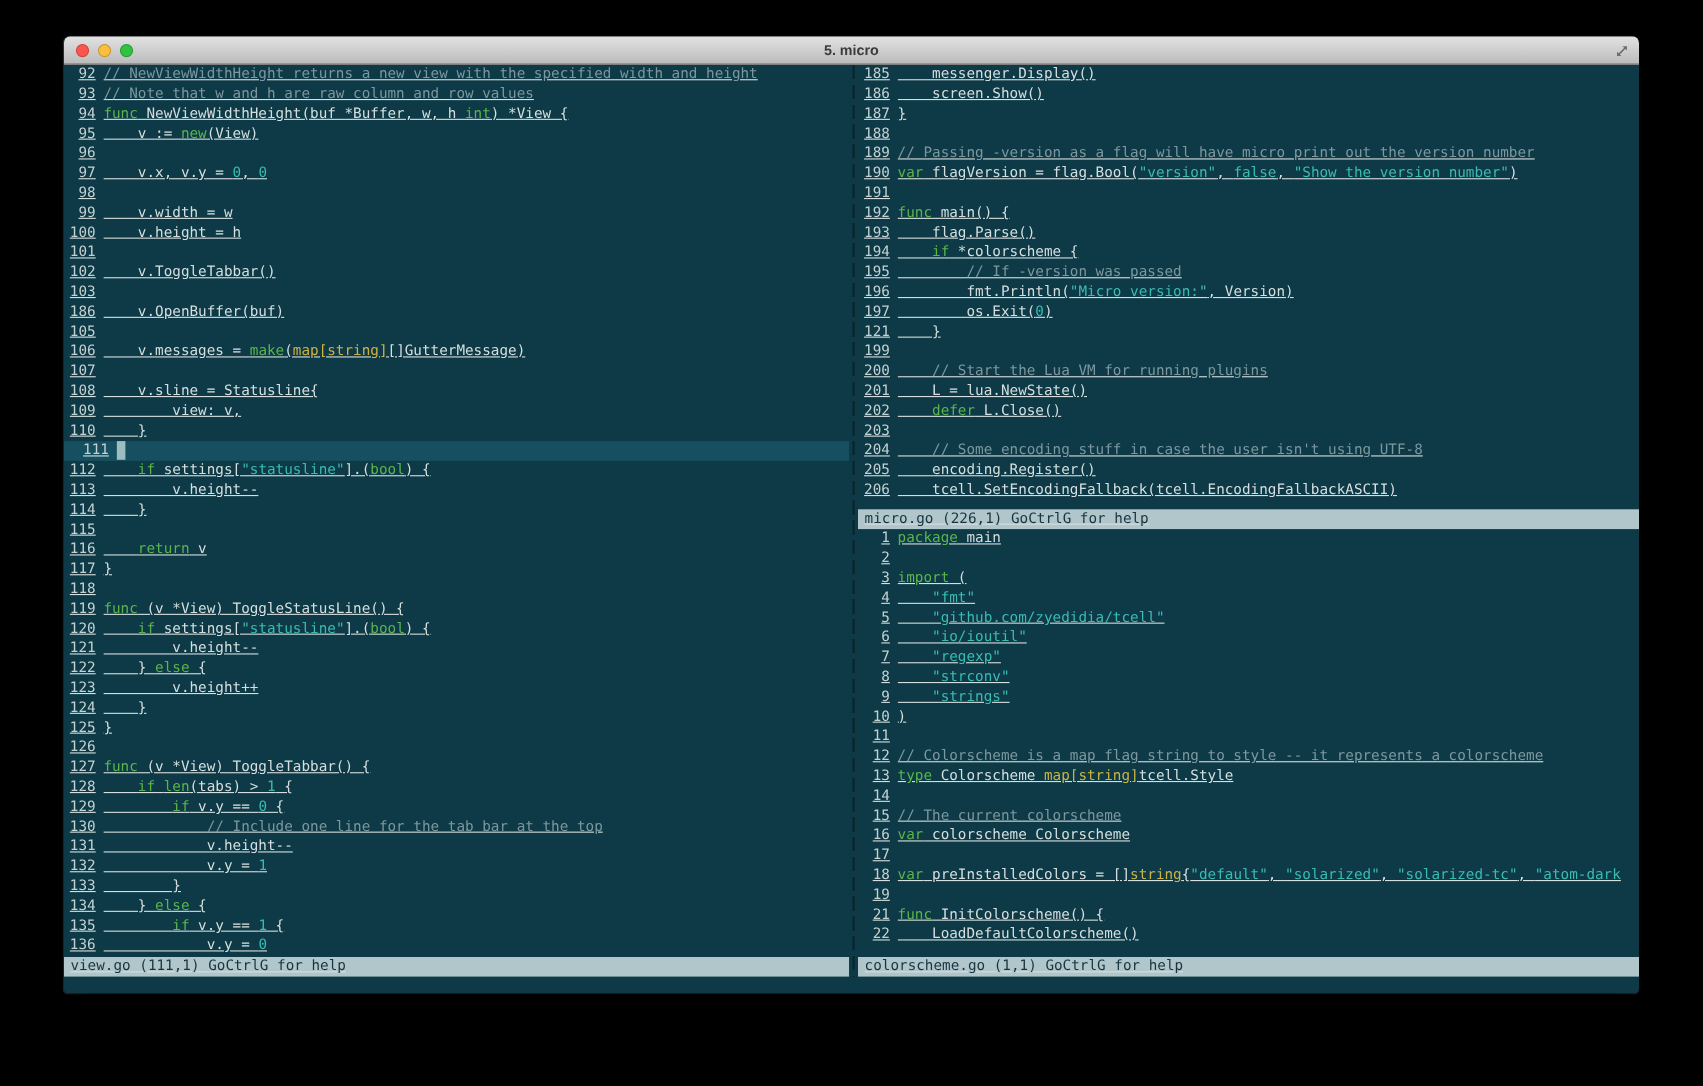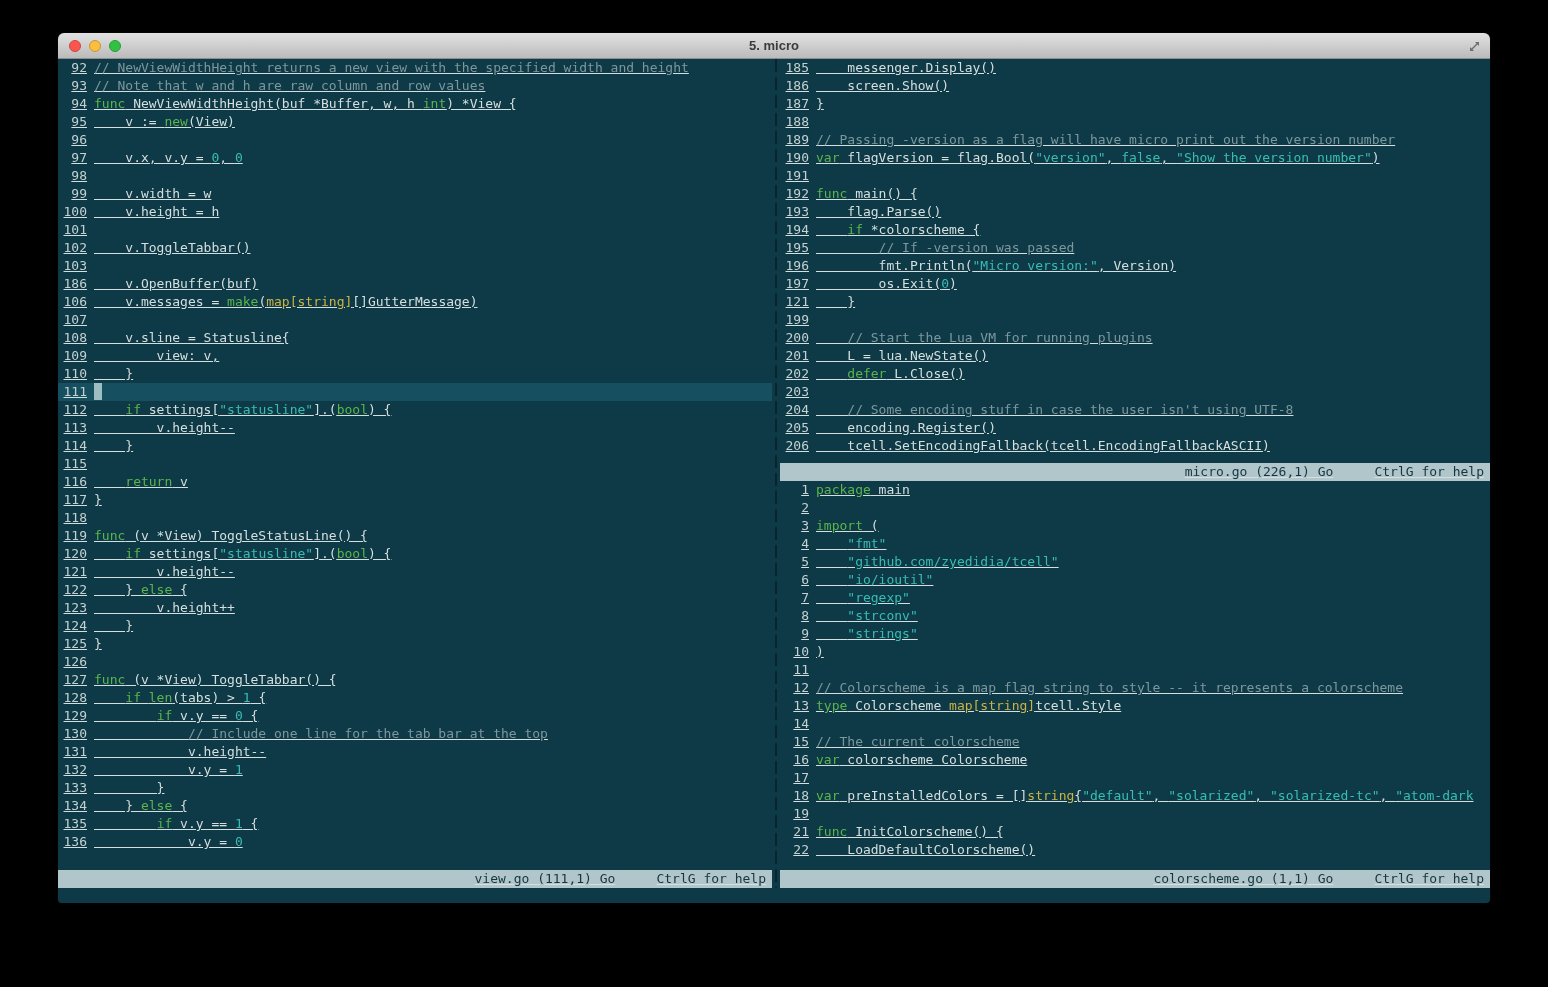--- a/index.html
+++ b/index.html
@@ -45,42 +45,42 @@
     content:""; position:absolute; left:3px; top:0; bottom:0; width:2px;
     background:repeating-linear-gradient(to bottom, var(--divider) 0 13px, transparent 13px 18px);
   }
 
   .codearea { overflow:hidden; }
   .pane-left .codearea { flex:1; }
   .codearea.rt { height:404px; flex:none; }
   .codearea.rb { flex:1; }
 
   .code-row { display:flex; height:18px; white-space:pre; overflow:hidden; }
-  .code-row.current { background:var(--current_line_bg); }
+  .code-row.current { background:var(--current_line_bg);padding-left:12px; }
   .gutter {
     flex:none; width:36px; text-align:right; padding-right:7px;
     color:var(--line_number);
   }
   .code { flex:1; overflow:hidden; }
   .cursor {
     display:inline-block; width:8px; height:17px; margin-top:0;
     background:var(--cursor); vertical-align:top;
   }
 
   .tk-d { color:var(--text_default); }
   .tk-c { color:var(--comment); }
   .tk-k { color:var(--keyword); }
   .tk-s { color:var(--string); }
   .tk-y { color:var(--special); }
 
   .statusbar {
     flex:none; height:18px; line-height:18px;
     background:var(--statusbar_bg); color:var(--statusbar_text);
-    display:flex; justify-content:flex-end;
-    padding:0 6px; white-space:pre; overflow:hidden;gap:41px;
+    display:flex; justify-content:flex-start;
+    padding:0 6px; white-space:pre; overflow:hidden;
   }
 </style>
 </head>
 <body>
 
 <div class="window">
 
   <div class="titlebar">
     <div class="lights">
       <span class="light close"></span>
@@ -106,20 +106,21 @@
             <div class="code-row"><span class="gutter">95</span><span class="code"><span class="tk-d">    v := </span><span class="tk-k">new</span><span class="tk-d">(View)</span></span></div>
             <div class="code-row"><span class="gutter">96</span><span class="code"></span></div>
             <div class="code-row"><span class="gutter">97</span><span class="code"><span class="tk-d">    v.x, v.y = </span><span class="tk-s">0</span><span class="tk-d">, </span><span class="tk-s">0</span></span></div>
             <div class="code-row"><span class="gutter">98</span><span class="code"></span></div>
             <div class="code-row"><span class="gutter">99</span><span class="code"><span class="tk-d">    v.width = w</span></span></div>
             <div class="code-row"><span class="gutter">100</span><span class="code"><span class="tk-d">    v.height = h</span></span></div>
             <div class="code-row"><span class="gutter">101</span><span class="code"></span></div>
             <div class="code-row"><span class="gutter">102</span><span class="code"><span class="tk-d">    v.ToggleTabbar()</span></span></div>
             <div class="code-row"><span class="gutter">103</span><span class="code"></span></div>
             <div class="code-row"><span class="gutter">186</span><span class="code"><span class="tk-d">    v.OpenBuffer(buf)</span></span></div>
+            <div class="code-row"><span class="gutter">105</span><span class="code"></span></div>
             <div class="code-row"><span class="gutter">106</span><span class="code"><span class="tk-d">    v.messages = </span><span class="tk-k">make</span><span class="tk-d">(</span><span class="tk-y">map[string]</span><span class="tk-d">[]GutterMessage)</span></span></div>
             <div class="code-row"><span class="gutter">107</span><span class="code"></span></div>
             <div class="code-row"><span class="gutter">108</span><span class="code"><span class="tk-d">    v.sline = Statusline{</span></span></div>
             <div class="code-row"><span class="gutter">109</span><span class="code"><span class="tk-d">        view: v,</span></span></div>
             <div class="code-row"><span class="gutter">110</span><span class="code"><span class="tk-d">    }</span></span></div>
             <div class="code-row current"><span class="gutter">111</span><span class="code"><span class="cursor"></span></span></div>
             <div class="code-row"><span class="gutter">112</span><span class="code"><span class="tk-d">    </span><span class="tk-k">if</span><span class="tk-d"> settings[</span><span class="tk-s">"statusline"</span><span class="tk-d">].(</span><span class="tk-k">bool</span><span class="tk-d">) {</span></span></div>
             <div class="code-row"><span class="gutter">113</span><span class="code"><span class="tk-d">        v.height--</span></span></div>
             <div class="code-row"><span class="gutter">114</span><span class="code"><span class="tk-d">    }</span></span></div>
             <div class="code-row"><span class="gutter">115</span><span class="code"></span></div>

